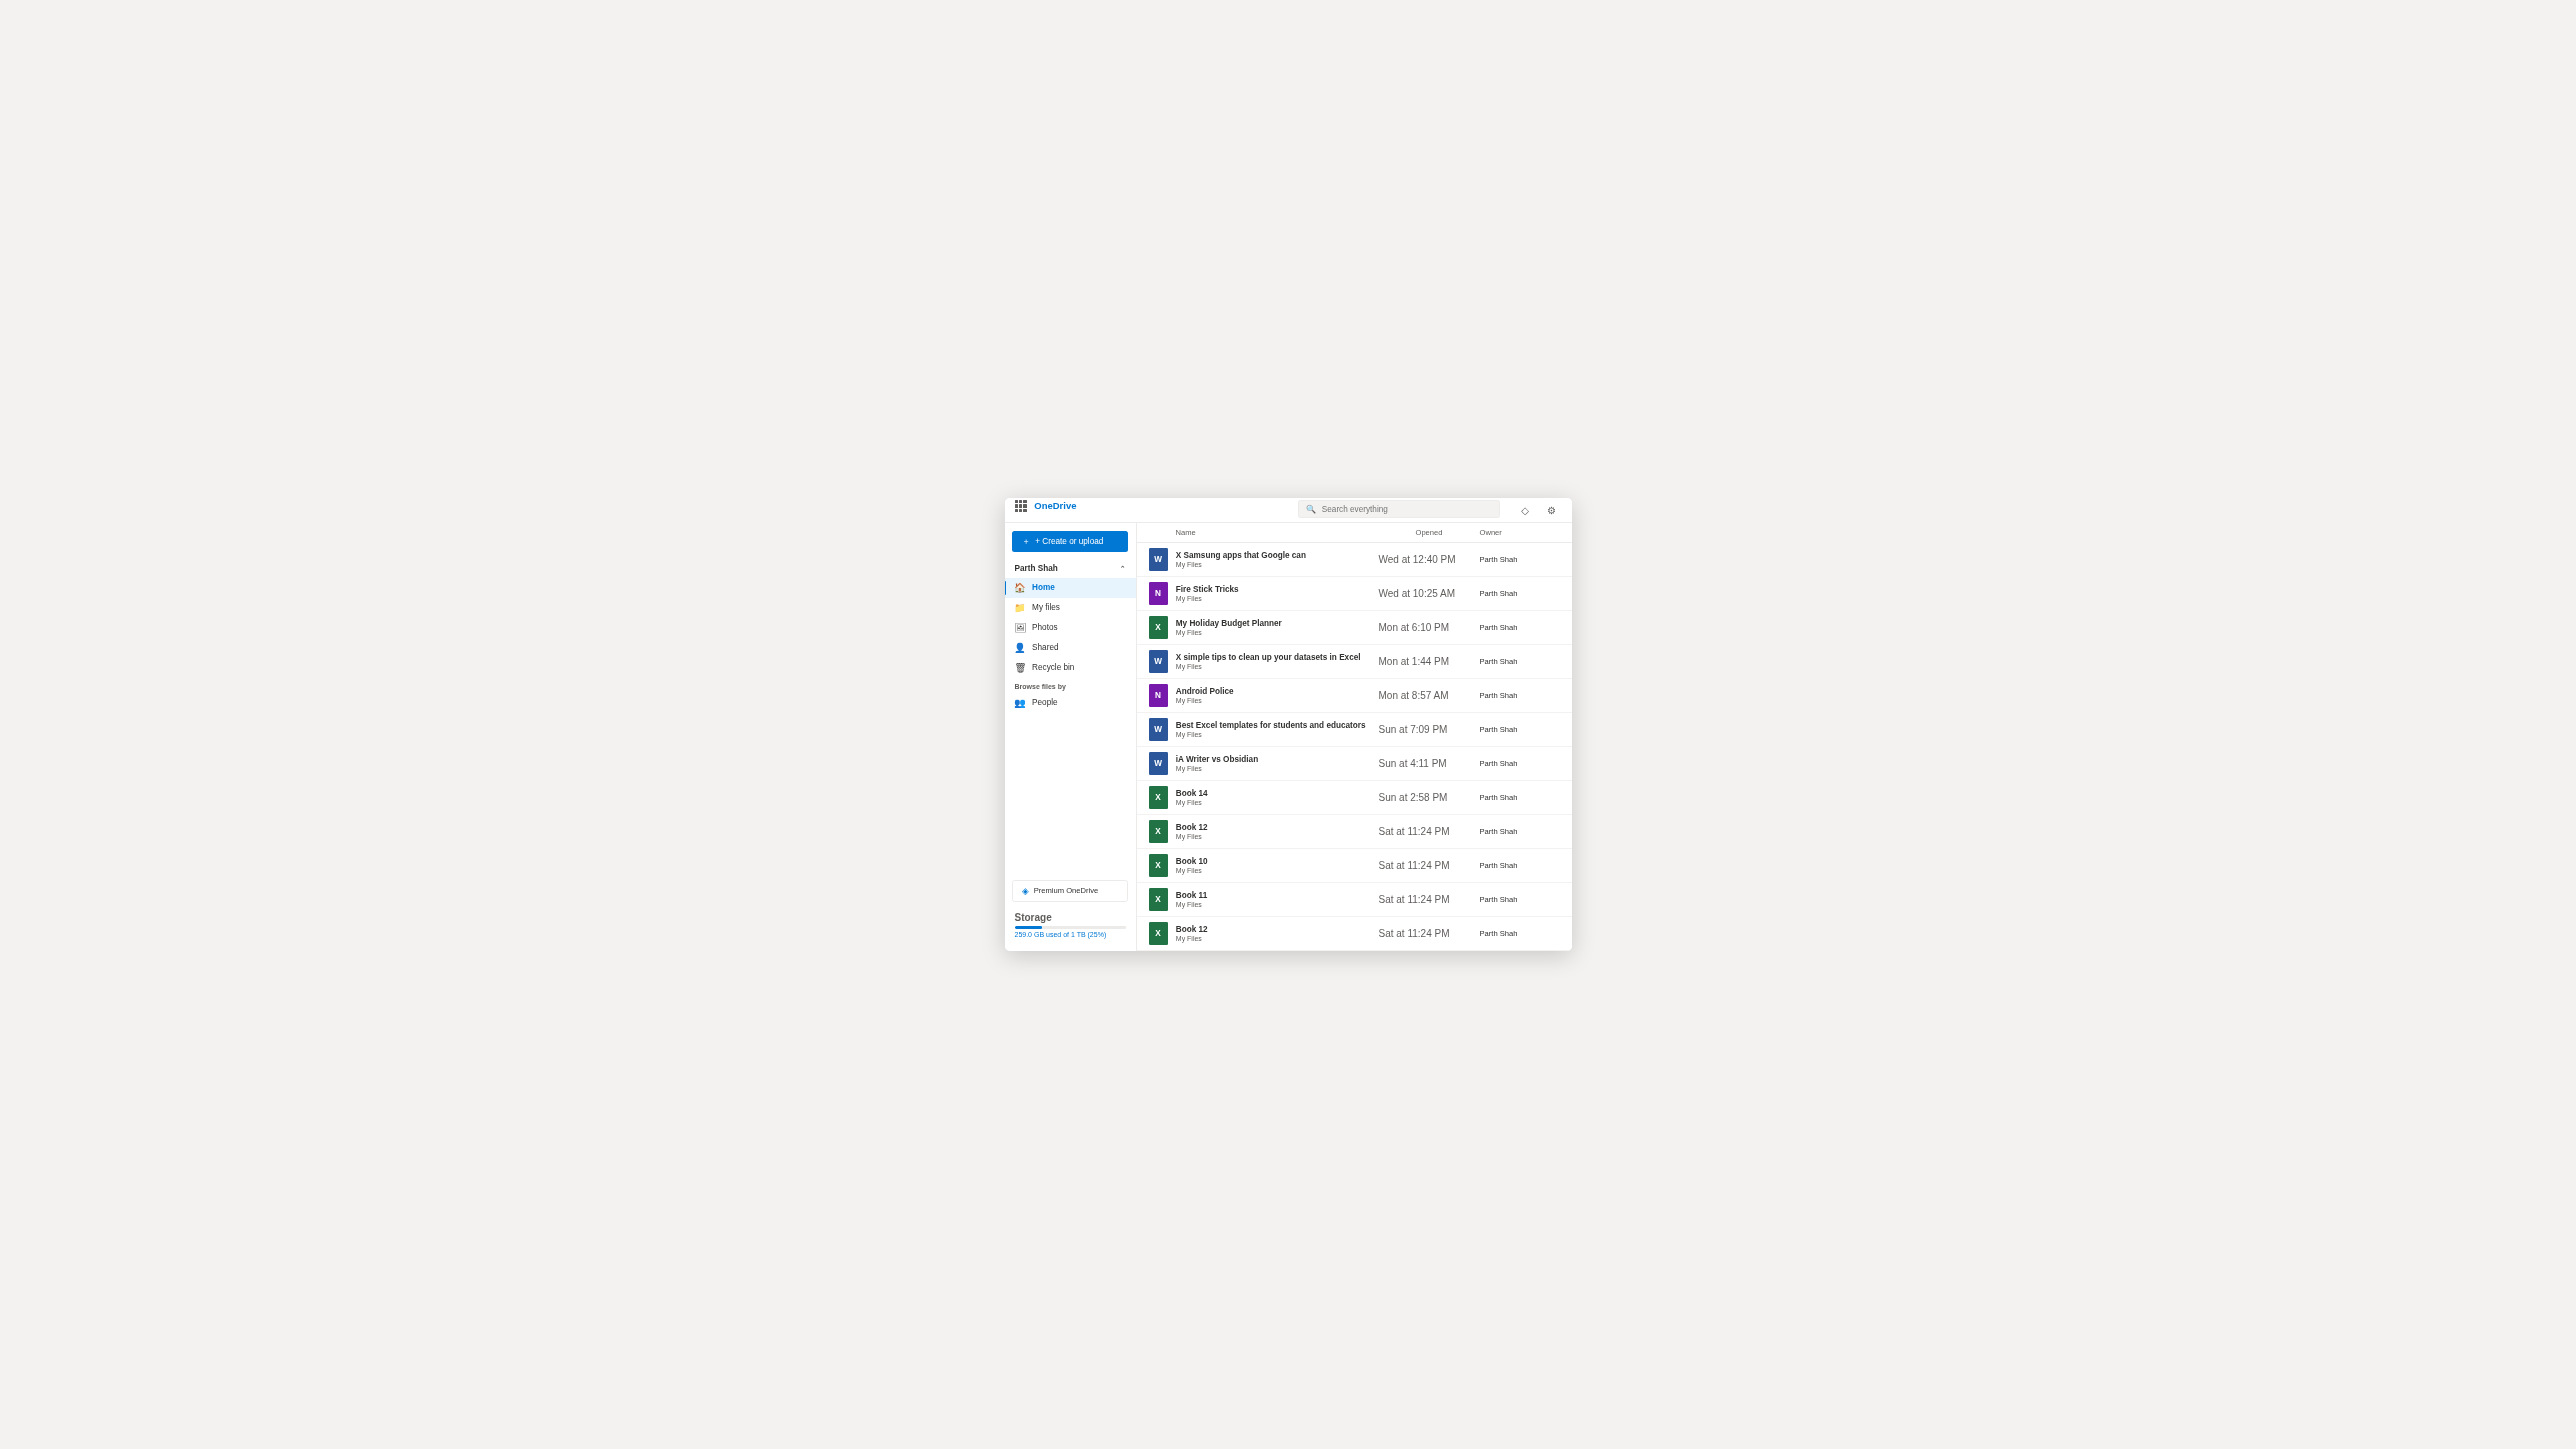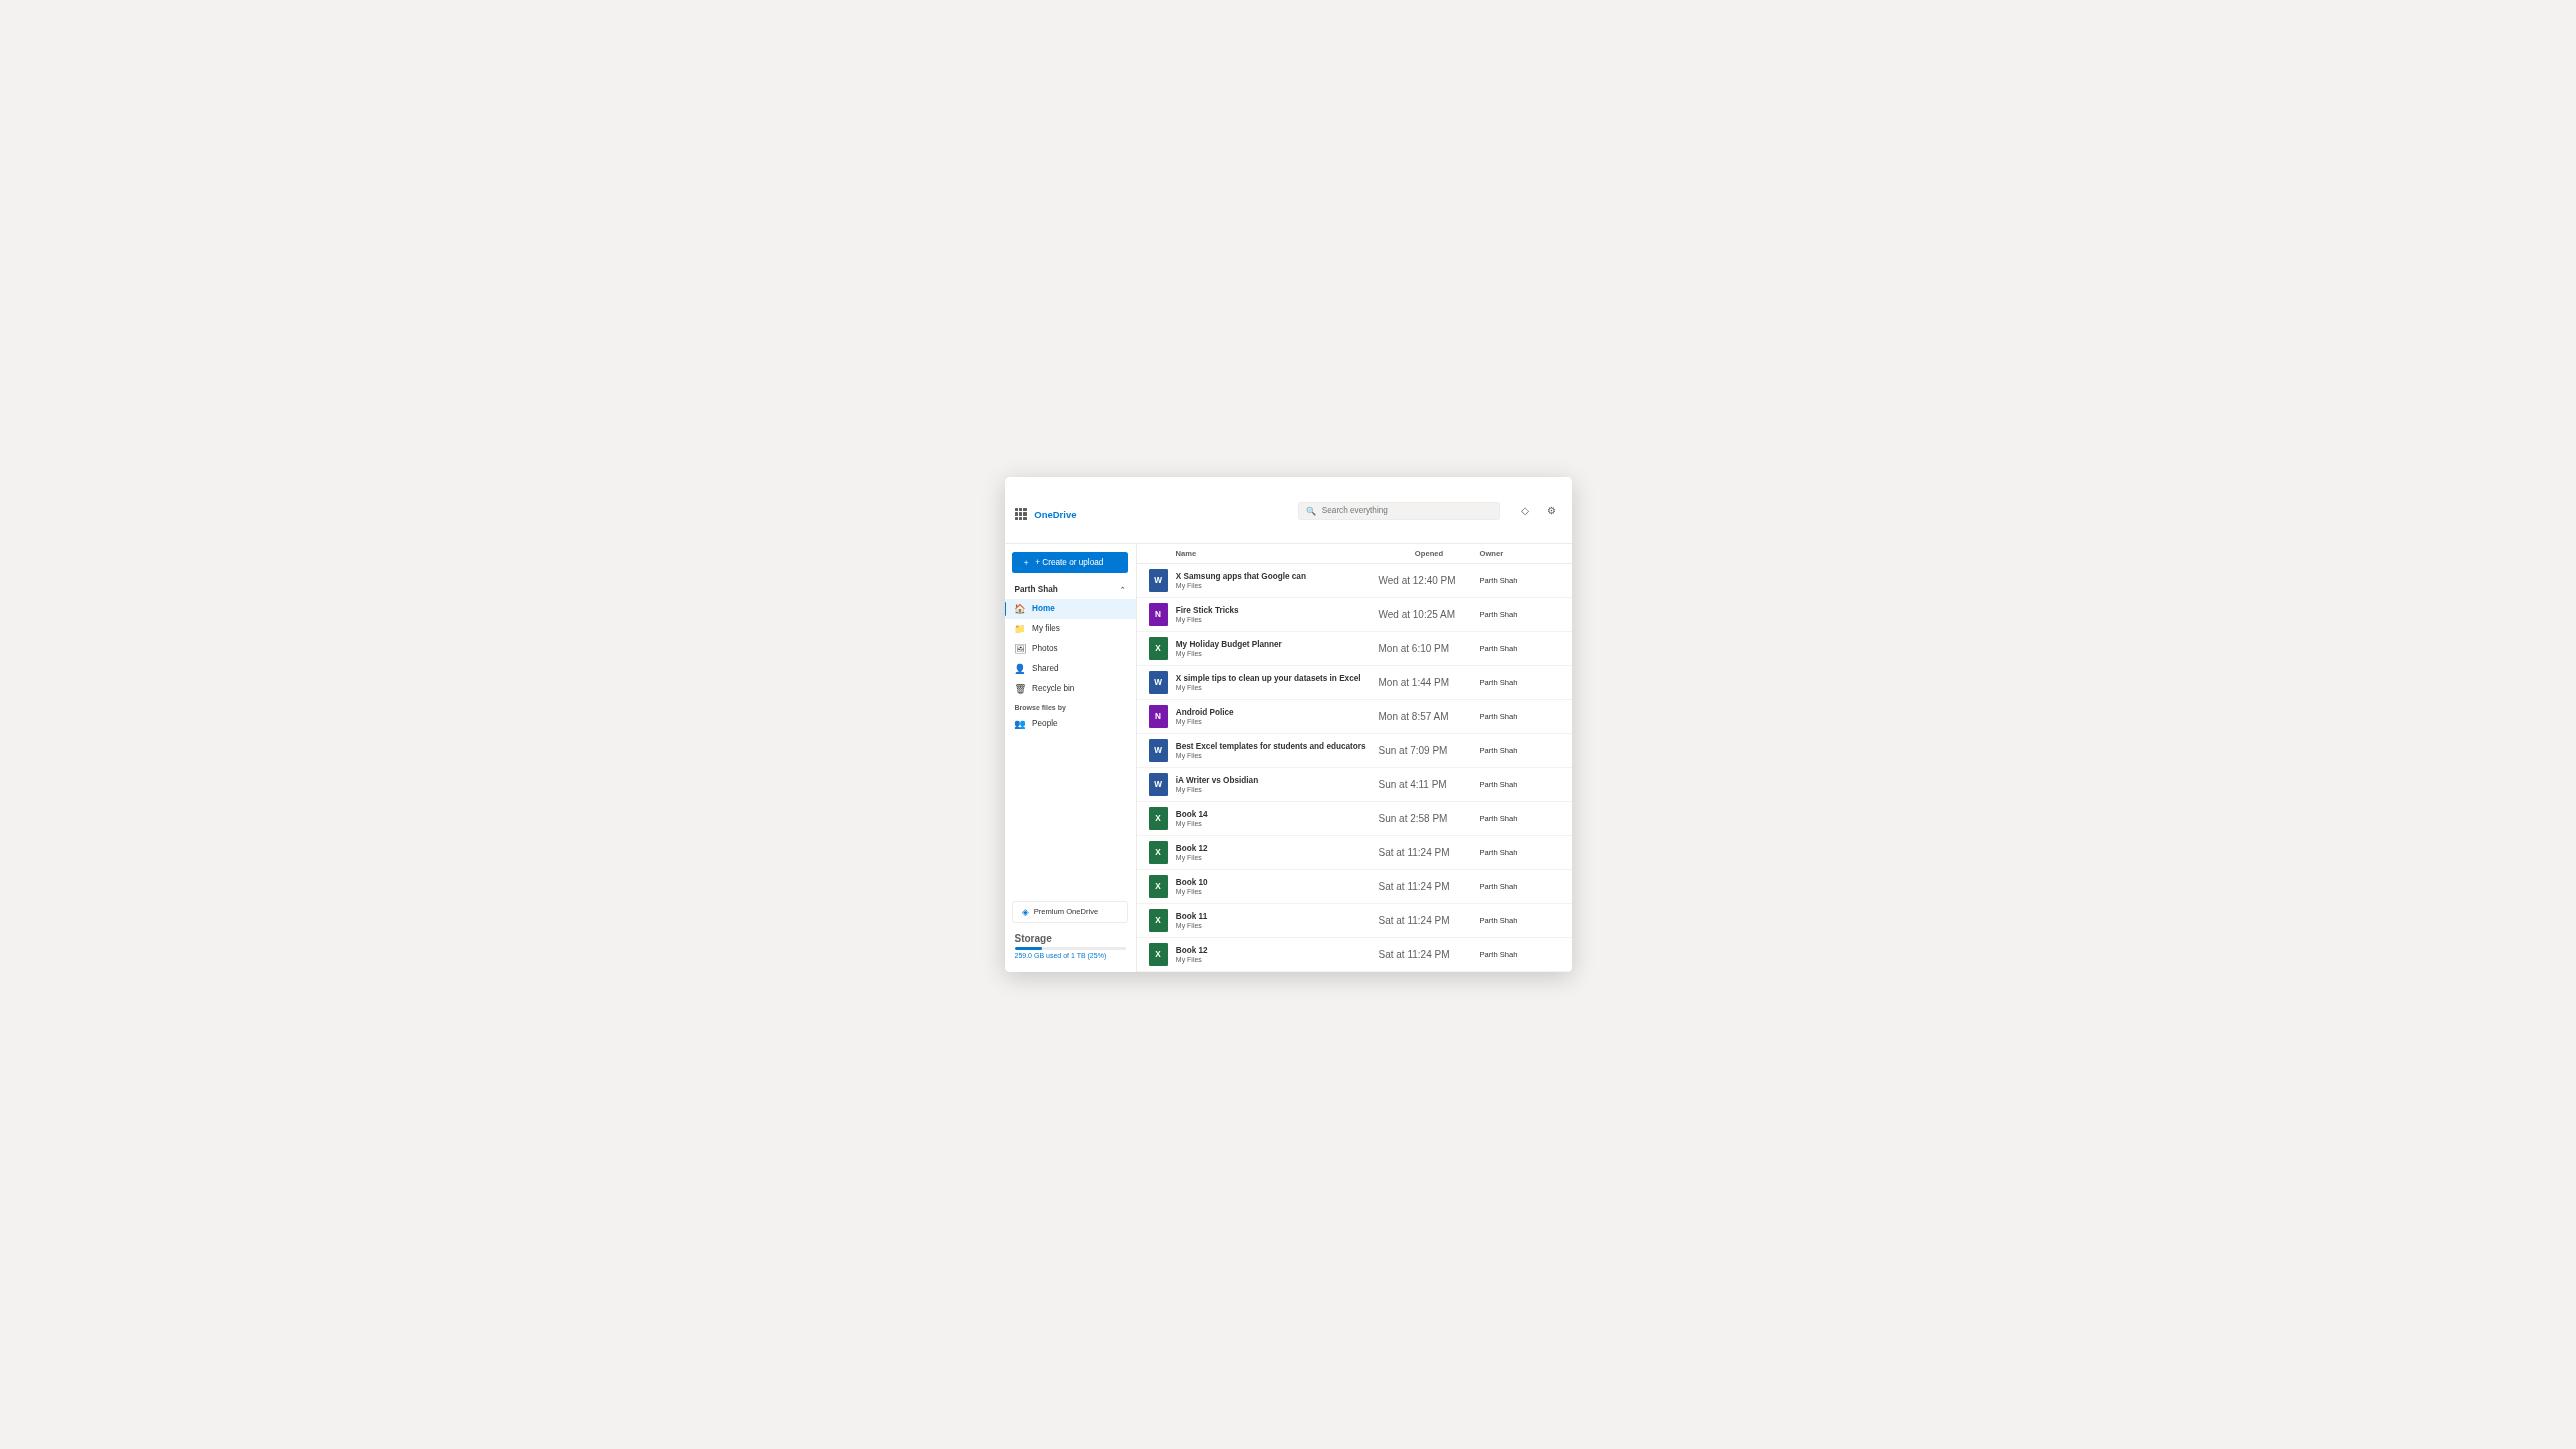--- a/index.html
+++ b/index.html
@@ -20,22 +20,22 @@
       border-radius: 5px;
       box-shadow: 0 5px 25px rgba(0,0,0,0.18);
       display: flex;
       flex-direction: column;
       overflow: hidden;
     }
 
     
     .top-bar {
       display: flex;
-      align-items: flex-end;
-      padding: 23px 10px;
+      align-items: flex-start;
+      padding: 2px 10px;
       background: #ffffff;
       border-bottom: 0.6px solid #edebe9;
       gap: 7.6px;
     }
 
     .app-grid-icon {
       display: grid;
       grid-template-columns: repeat(3, 3.2px);
       grid-template-rows: repeat(3, 3.2px);
       gap: 1.3px;
@@ -234,21 +234,21 @@
     }
 
     
     .file-list-header {
       display: flex;
       align-items: center;
       padding: 5px 10px;
       border-bottom: 0.6px solid #edebe9;
       font-size: 7.6px;
       color: #605e5c;
-      font-weight: 700;
+      font-weight: 400;
     }
     .col-name {
       flex: 1;
       min-width: 0;
     }
     .col-opened {
       width: 101px;
       text-align: center;
     }
     .col-owner {

